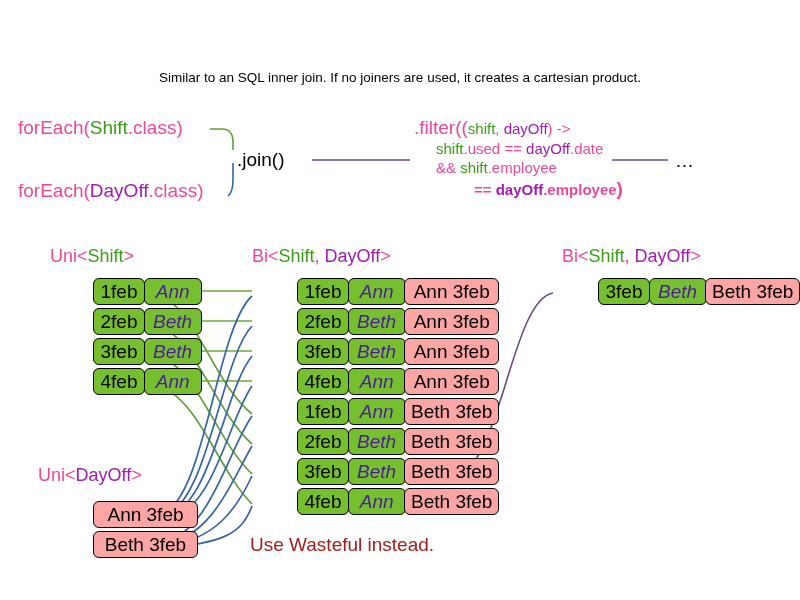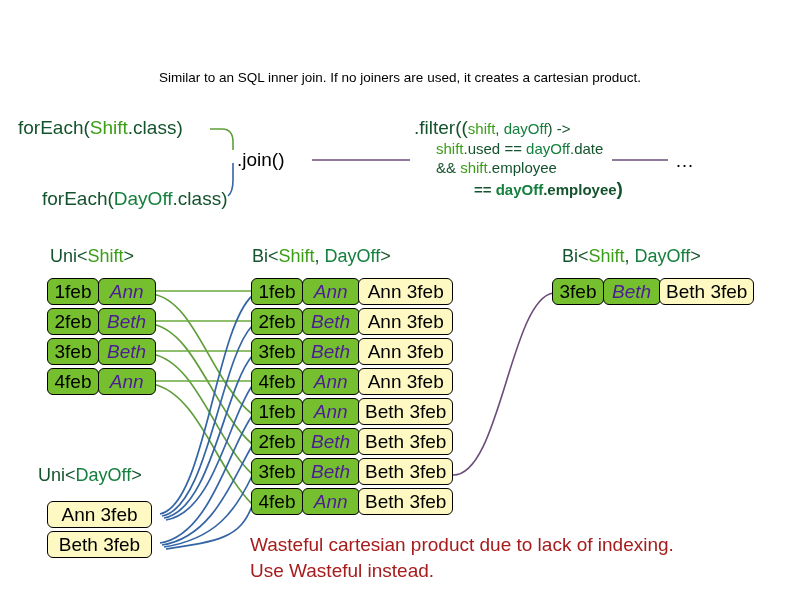--- a/index.html
+++ b/index.html
@@ -26,25 +26,25 @@
   #subtitle{
     left:0;top:70px;width:800px;
     text-align:center;
     font-size:13.5px;
   }
 
   
   .code{font-size:19px;white-space:nowrap;line-height:1.15;}
   .code-sm{font-size:15px;white-space:nowrap;line-height:1.25;}
   .shift{color:#3a9e16;}
-  .dayoff{color:#15803d;}
-  .plain{color:#14532d;}
+  .dayoff{color:#a21caf;}
+  .plain{color:#ec4899;}
 
   #foreach-shift{left:18px;top:117px;}
-  #foreach-dayoff{left:18px;top:188px;margin-left:24px;}
+  #foreach-dayoff{left:18px;top:180px;}
   #join-label{left:237px;top:149px;}
   #ellipsis{left:675px;top:150px;font-size:19px;color:#000;}
 
   #filter-block{left:414px;top:116px;}
   #filter-block .l1{padding-left:0px;}
   #filter-block .l2{padding-left:22px;}
   #filter-block .l3{padding-left:22px;}
   #filter-block .l4{padding-left:60px;font-weight:bold;}
   .paren-big{font-size:19px;}
 
@@ -62,25 +62,25 @@
     border-radius:6px;
     display:flex;
     align-items:center;
     justify-content:center;
     font-size:19px;
     height:27px;
     white-space:nowrap;
     overflow:hidden;
   }
   .green{background:#76c030;}
-  .blue {background:#fef9c3;}
+  .blue {background:#fca5a5;}
   .name-red{color:#4c1d95;font-style:italic;}
   .txt-black{color:#000;}
 
-  .row{position:absolute;display:flex;}
+  .row{position:absolute;display:flex;margin-left:46px;}
   .row .fbox + .fbox{margin-left:-1.4px;}
 
   
   #warning{
     left:250px;top:532px;
     font-size:19px;
     color:#a61c1c;
     line-height:1.35;
   }
 
@@ -240,17 +240,16 @@
   <div class="abs" id="group-uni-dayoff" style="left:47px;top:501px;">
       <div class="row" style="top: 0px; left: 0px;">
         <div class="fbox blue txt-black" style="width: 105px;">Ann 3feb</div>
       </div>
       <div class="row" style="top: 30px; left: 0px;">
         <div class="fbox blue txt-black" style="width: 105px;">Beth 3feb</div>
       </div>
     </div>
 
   <div class="abs" id="warning">
-    <div>Wasteful cartesian product due to lack of indexing.</div>
     <div>Use Wasteful instead.</div>
   </div>
 
 </div>
 
 </body></html>

